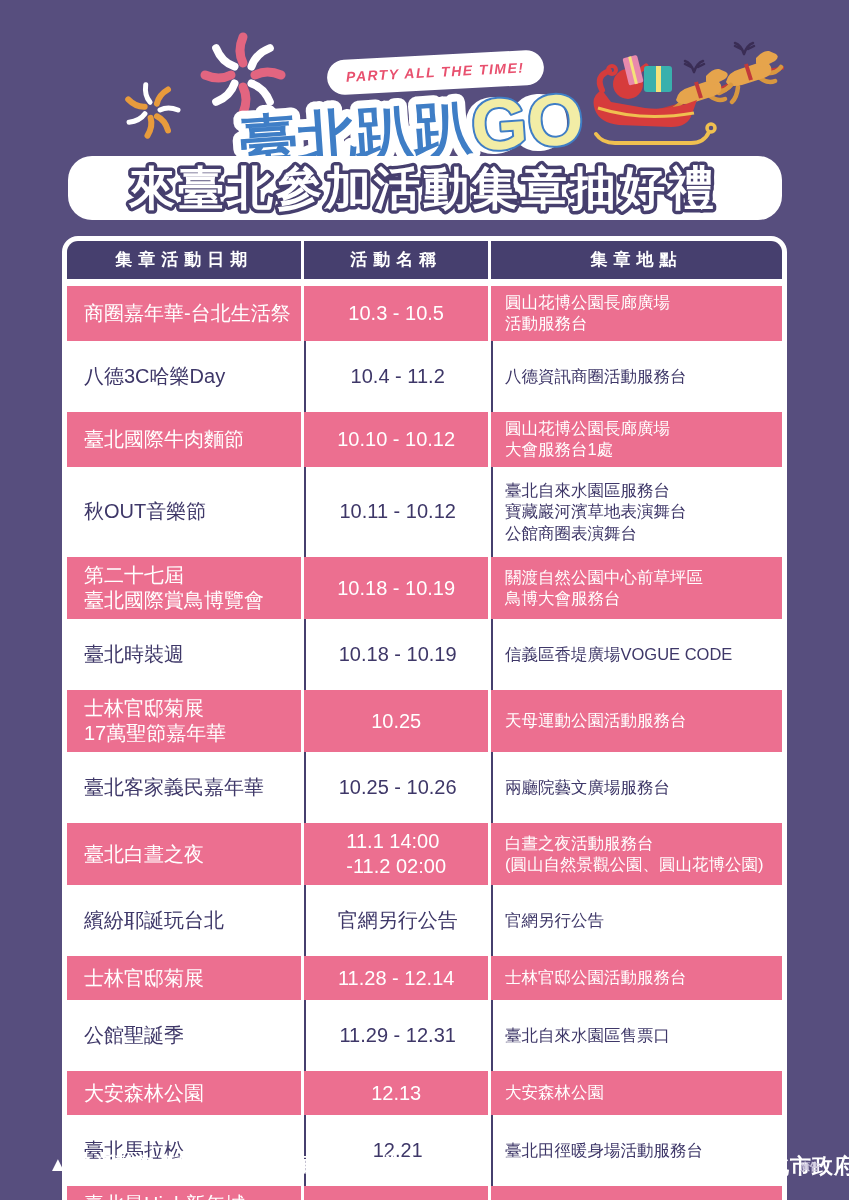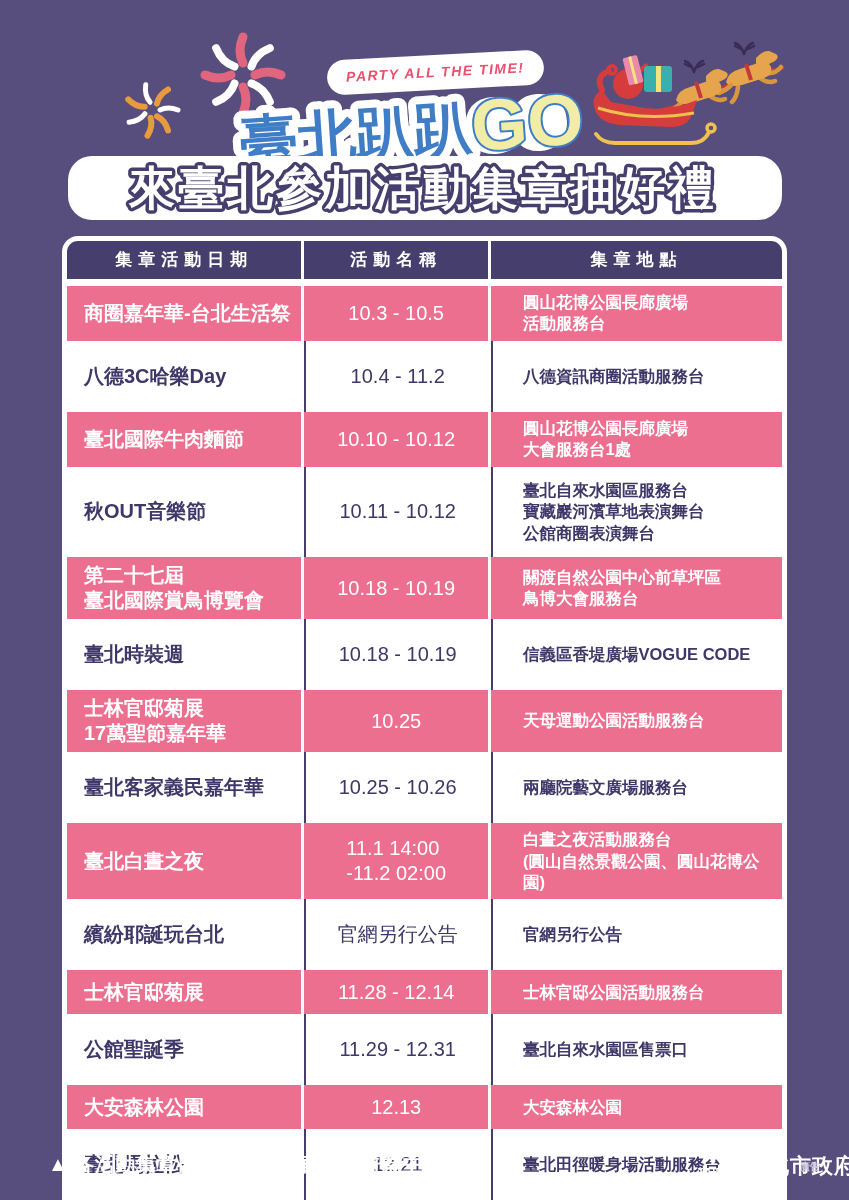--- a/index.html
+++ b/index.html
@@ -87,23 +87,23 @@
   .row.pink{
     position:relative;z-index:1;background:#ec6f90;color:#ffffff;
     margin:7px 0;
   }
   .row.pink .cell:not(:last-child){border-right:3px solid #ffffff;}
 
   .cell{
     display:flex;align-items:center;box-sizing:border-box;
     white-space:pre-line;padding-top:6px;padding-bottom:6px;
   }
-  .cell.name{padding-left:17px;font-size:20px;font-weight:700;line-height:1.25;}
+  .cell.name{padding-left:17px;font-size:20px;font-weight:400;line-height:1.25;}
   .cell.date{justify-content:center;text-align:left;font-size:20px;font-weight:400;line-height:1.25;}
-  .cell.location{padding-left:32px;font-size:16.5px;font-weight:700;line-height:1.3;padding-right:6px;}
+  .cell.location{padding-left:14px;font-size:16.5px;font-weight:400;line-height:1.3;padding-right:6px;}
 
   
   .footer-note{
     position:absolute;left:48px;top:1151px;
     color:#ffffff;font-size:20px;font-weight:700;letter-spacing:0.5px;
   }
   .gov-logo{position:absolute;left:690px;top:1136px;width:170px;height:52px;display:flex;align-items:flex-end;}
   .gov-svg{width:52px;height:52px;}
   .gov-name{color:#ffffff;font-size:21px;font-weight:700;letter-spacing:1px;margin:0 0 8px 4px;}
   .ad-label{

